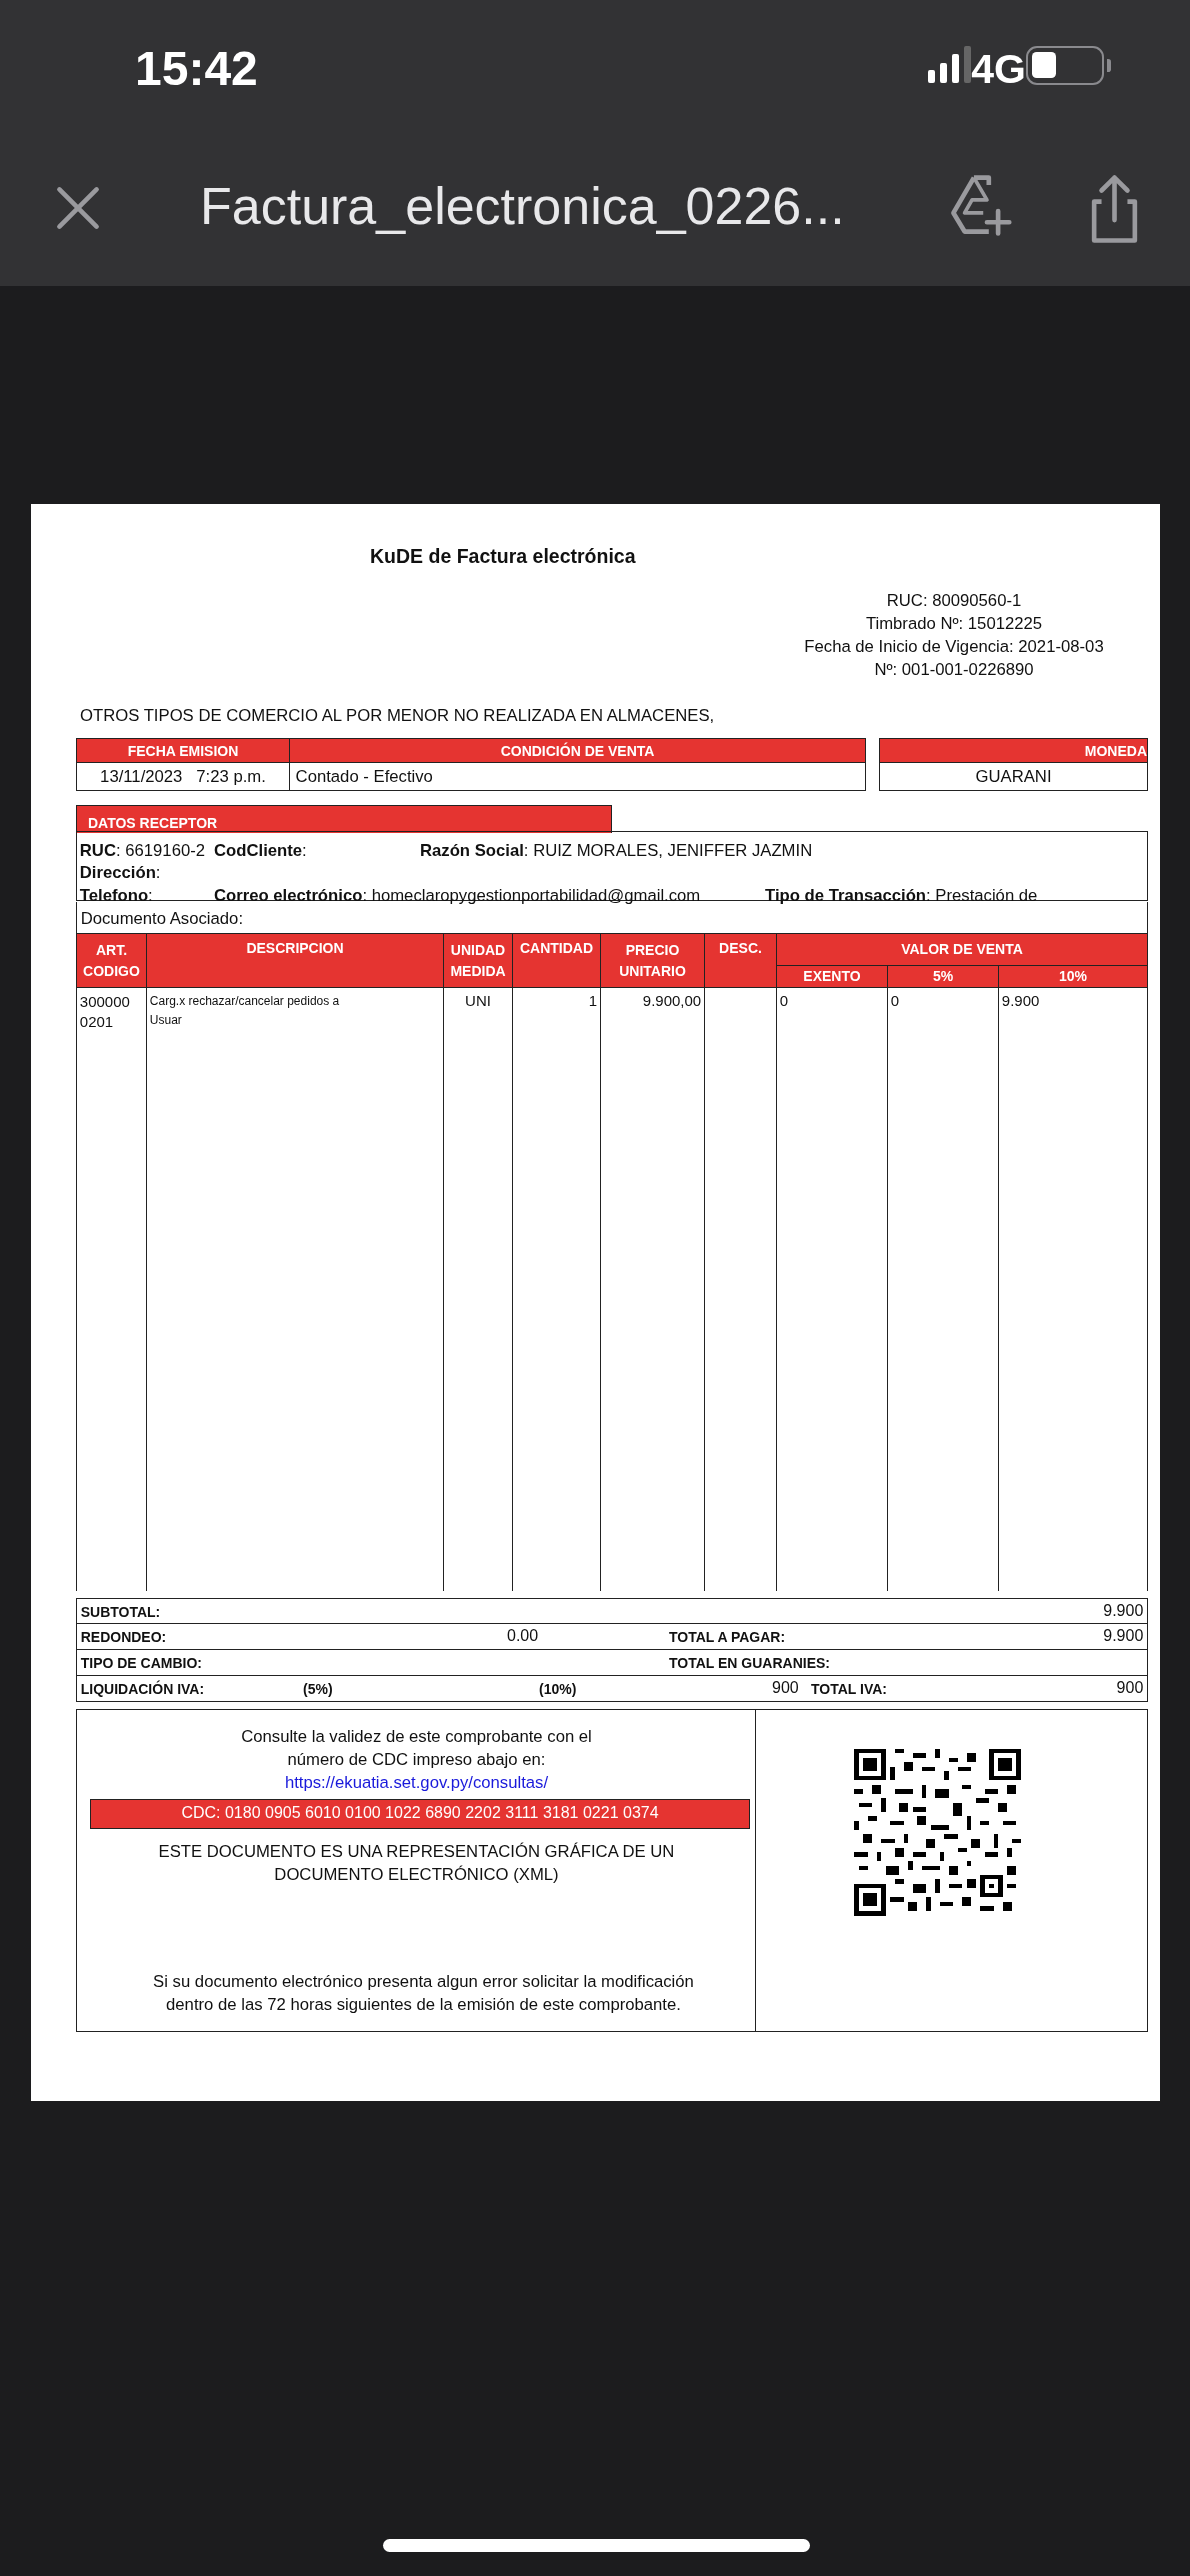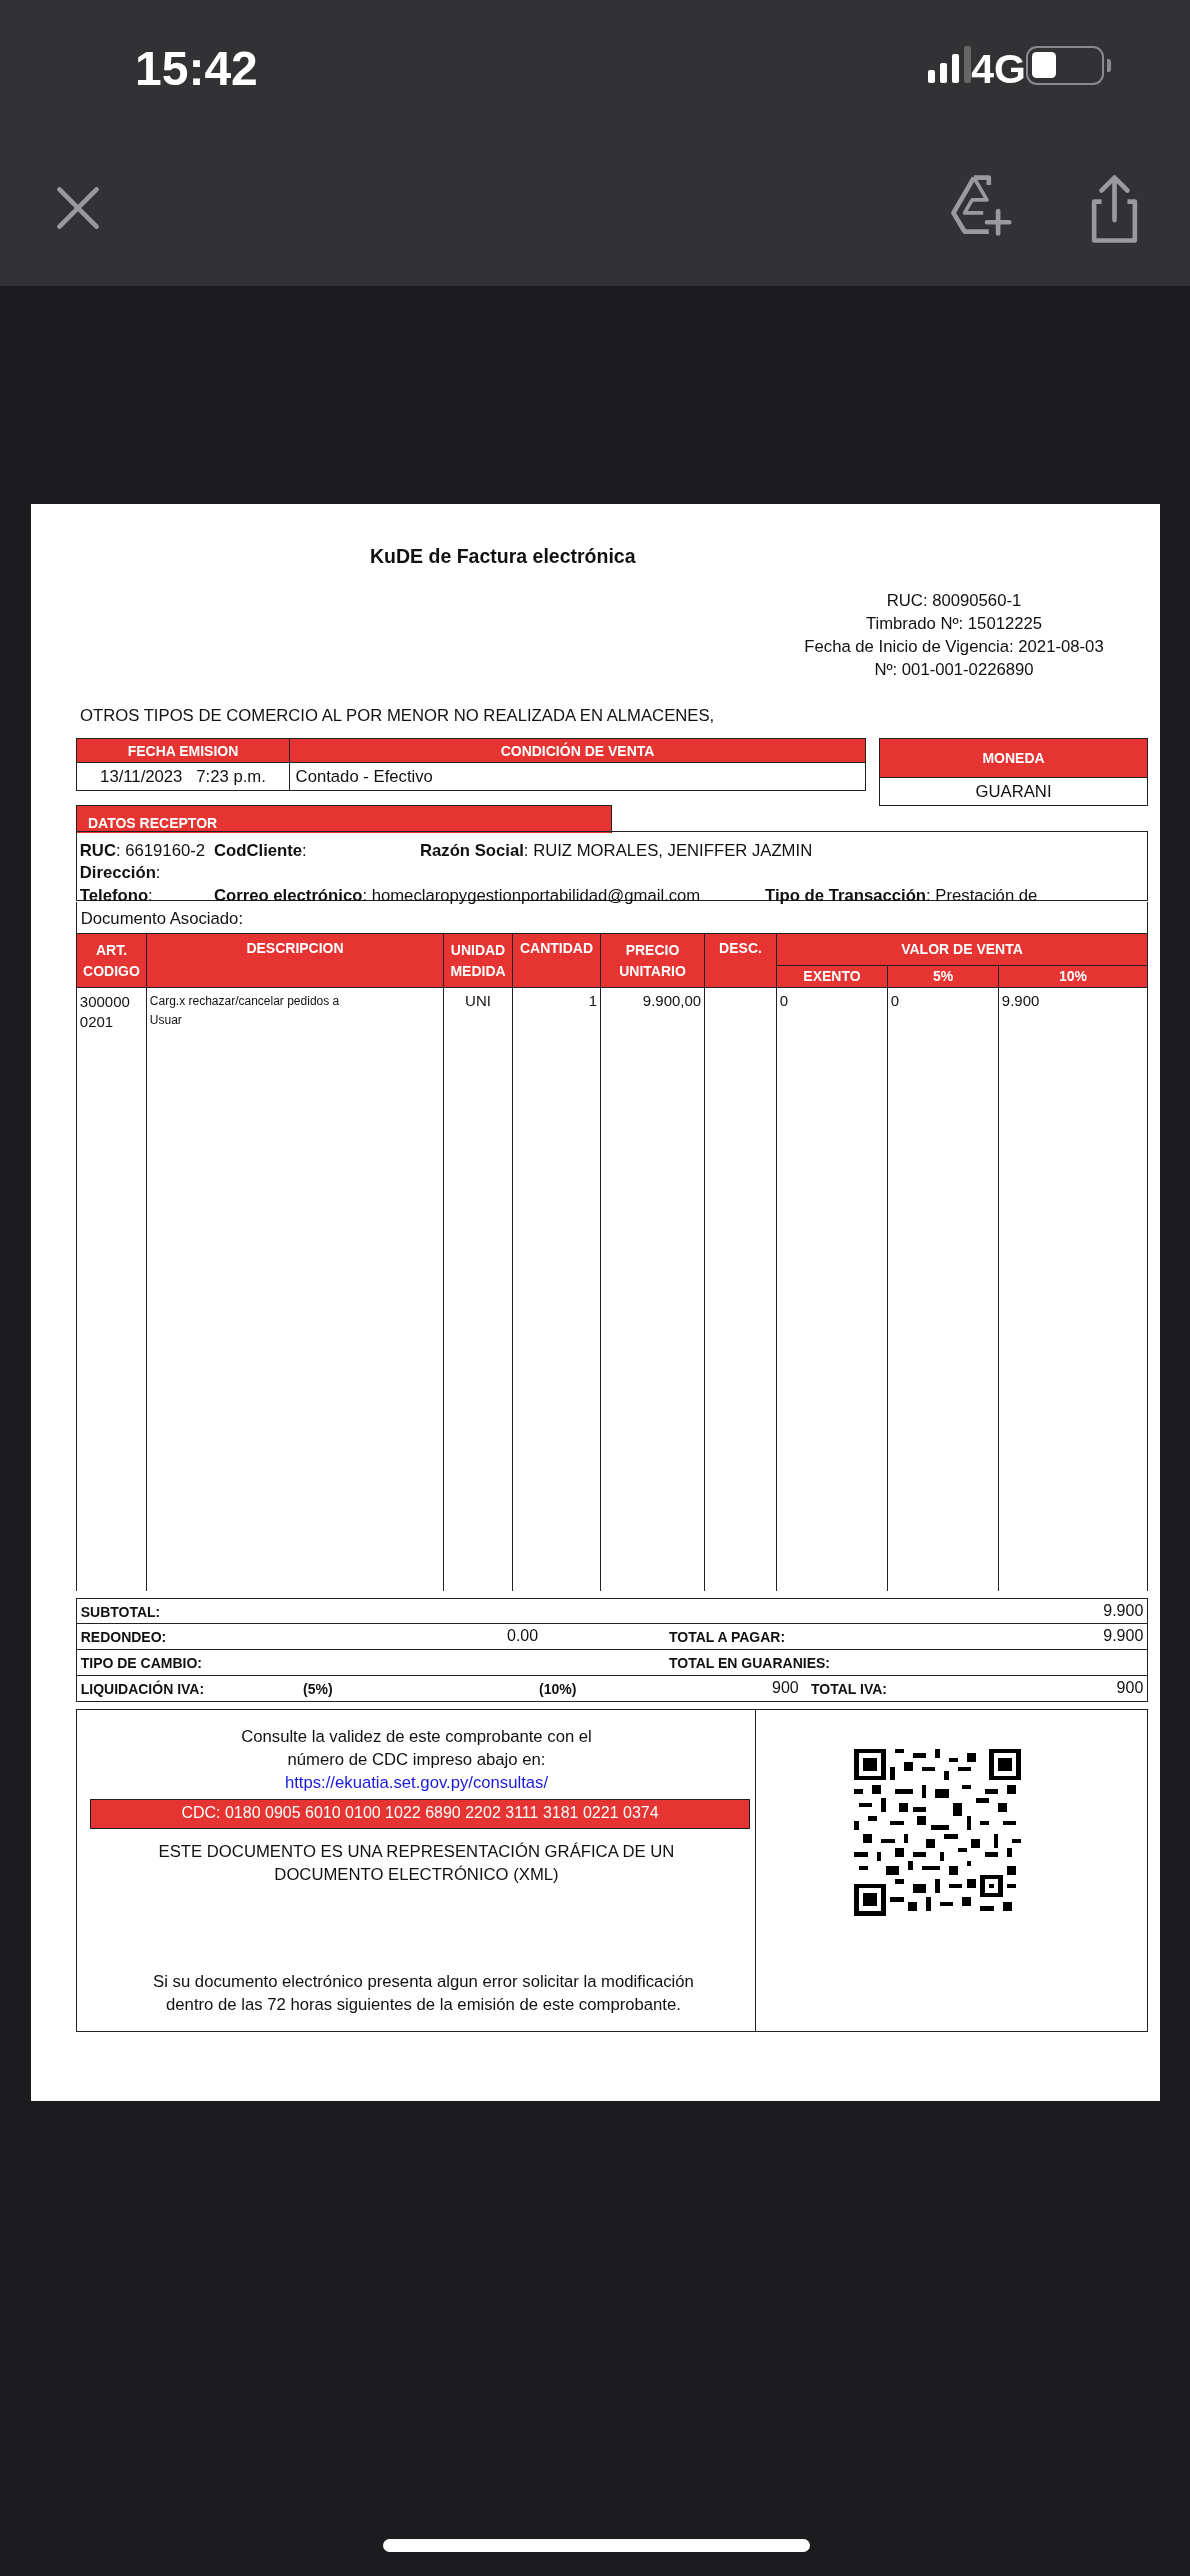--- a/index.html
+++ b/index.html
@@ -38,21 +38,21 @@
 
   table { border-collapse: collapse; }
   .red { background: #e53431; color: #fff; font-weight: bold; }
 
   .t-head { position: absolute; left: 45px; top: 234px; width: 790px; }
   .t-head td { border: 1.9px solid #222; font-size: 14px; text-align: center; height: 26px; }
   .t-head tr.hdr td { height: 24px; }
   .t-head tr.val td { font-size: 16.7px; height: 28px; }
   .t-moneda { position: absolute; left: 848px; top: 234px; width: 269px; }
   .t-moneda td { border: 1.9px solid #222; font-size: 14px; text-align: center; }
-  .t-moneda tr.hdr td { height: 39px; }
+  .t-moneda tr.hdr td { height: 24px; text-align: right; }
   .t-moneda tr.val td { font-size: 16.7px; height: 28px; }
 
   .receptor-tab { position: absolute; left: 45px; top: 301px; width: 536px; height: 28px; border: 1.9px solid #222; border-bottom: none; padding: 9px 11px 0; font-size: 14px; }
   .receptor-box { position: absolute; left: 45px; top: 327px; width: 1072px; height: 70px; border: 1.9px solid #222; font-size: 16.7px; }
   .receptor-box .row { position: absolute; white-space: nowrap; margin-top: 8px; }
   .receptor-box b { font-weight: bold; }
 
   .doc-asoc { position: absolute; left: 45px; top: 398px; width: 1072px; height: 33px; border: 1.9px solid #222; border-top: none; font-size: 16.7px; padding: 7.4px 3.7px; }
 
   .items { position: absolute; left: 45px; top: 429px; width: 1072px; table-layout: fixed; }
@@ -101,20 +101,21 @@
     <span class="net">4G</span>
     <div class="battery">
         <div class="fill"></div>
         <div class="nub"></div>
       </div>
   </div>
 
   <svg class="nav-close" viewBox="0 0 56 56">
     <path d="M8 8 L48 48 M48 8 L8 48" stroke="#9a9a9e" stroke-width="5" stroke-linecap="round"></path>
   </svg>
+  <div class="nav-title">Factura_electronica_0226...</div>
   <svg class="nav-drive" viewBox="0 0 72 72">
     <path d="M30 6 L46 6 L46 14 M30 6 L8 44 L20 64 L46 64" fill="none" stroke="#9a9a9e" stroke-width="5" stroke-linejoin="round"></path>
     <path d="M30 6 L44 30 L28 30 L20 44 L40 44" fill="none" stroke="#9a9a9e" stroke-width="4" stroke-linejoin="round"></path>
     <path d="M56 42 L56 66 M44 54 L68 54" stroke="#9a9a9e" stroke-width="5" stroke-linecap="round"></path>
   </svg>
   <svg class="nav-share" viewBox="0 0 72 80">
     <path d="M36 6 L36 52 M22 20 L36 6 L50 20" fill="none" stroke="#9a9a9e" stroke-width="5" stroke-linecap="round" stroke-linejoin="round"></path>
     <path d="M22 32 L14 32 L14 74 L58 74 L58 32 L50 32" fill="none" stroke="#9a9a9e" stroke-width="5" stroke-linejoin="round"></path>
   </svg>
 </div>

